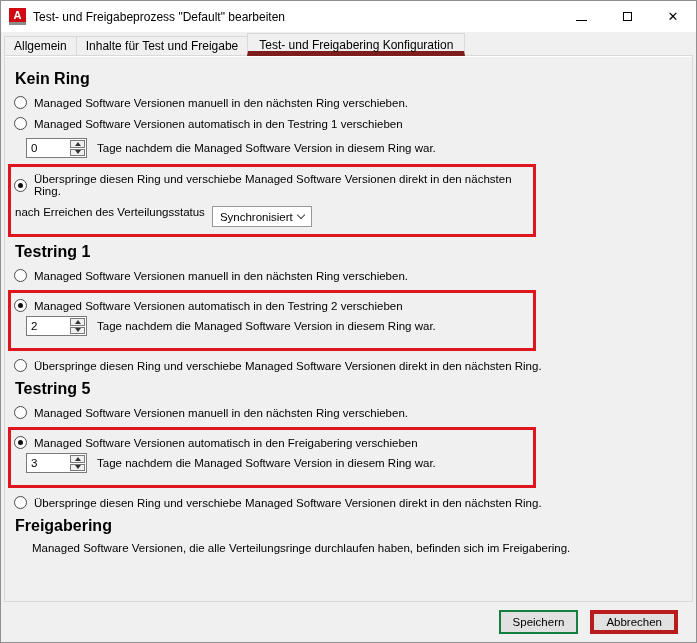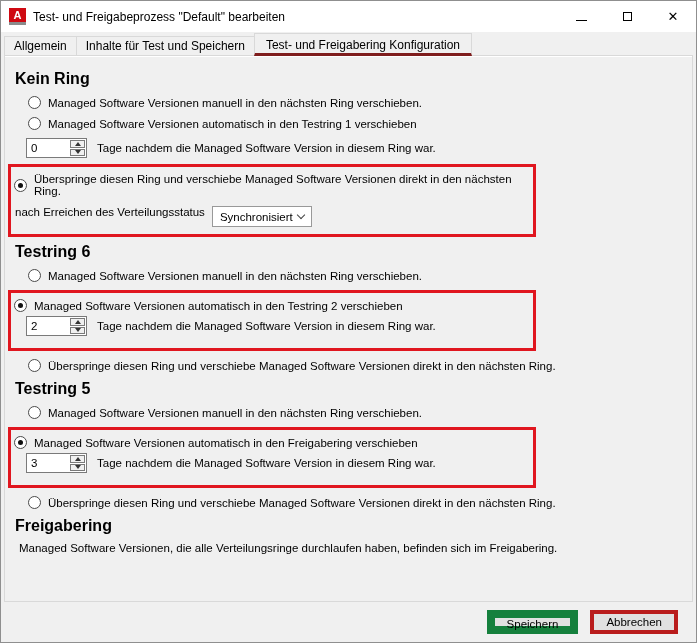--- a/index.html
+++ b/index.html
@@ -20,26 +20,26 @@
   .win-btn{width:46px;height:31px;display:flex;align-items:center;justify-content:center;cursor:default;}
   .glyph-min{display:inline-block;width:11px;border-top:1px solid #000;margin-top:7px;}
   .glyph-max{display:inline-block;width:9px;height:9px;border:1px solid #000;}
   .glyph-close{font-size:13px;line-height:1;}
   
   .tabstrip{display:flex;align-items:flex-end;padding-left:3px;height:23px;flex:none;background:#f0f0f0;}
   .tab{font-size:12px;padding:2px 9px 3px 9px;border:1px solid #d9d9d9;border-bottom:none;
     background:#f0f0f0;height:19px;white-space:nowrap;}
   .tab + .tab{margin-left:-1px;}
   .tab.active{height:23px;padding:4px 11px 3px 11px;position:relative;z-index:2;margin-bottom:-1px;
-    border-bottom:3px solid #7f1d1d;}
+    border-bottom:5px solid #7f1d1d;}
   
   .panel{flex:1;margin:0 3px;border:1px solid #d9d9d9;box-shadow:inset 0 1px 0 #fff;
     background:#f0f0f0;padding:8px 0 0 9px;position:relative;z-index:1;overflow:hidden;}
   .heading{font-weight:bold;font-size:16px;margin:6px 0 7px 1px;}
-  .radio-row{display:flex;align-items:center;margin:8px 14px;font-size:11.5px;cursor:default;}
+  .radio-row{display:flex;align-items:center;margin:8px 0;font-size:11.5px;cursor:default;}
   .radio{width:13px;height:13px;border-radius:50%;border:1px solid #4a4a4a;background:#fff;
     margin-right:7px;position:relative;flex:none;}
   .radio.checked::after{content:"";position:absolute;left:3px;top:3px;right:3px;bottom:3px;
     border-radius:50%;background:#101010;}
   .spin-row{display:flex;align-items:center;margin:2px 0 6px 12px;font-size:11.5px;}
   .spinbox{display:inline-flex;width:61px;height:20px;border:1px solid #7a7a7a;background:#fff;
     margin-right:10px;flex:none;}
   .spin-input{flex:1;min-width:0;border:none;outline:none;background:#fff;font-family:inherit;
     font-size:11.5px;padding:0 0 0 4px;}
   .spin-btns{width:17px;display:flex;flex-direction:column;padding:1px;gap:1px;flex:none;}
@@ -50,27 +50,27 @@
   .tri-down{width:0;height:0;border-left:3px solid transparent;border-right:3px solid transparent;
     border-top:4px solid #333;}
   .status-row{display:flex;align-items:flex-start;margin:9px 0 1px 1px;font-size:11.5px;}
   .dropdown{display:inline-flex;align-items:center;justify-content:space-between;width:100px;height:21px;
     background:#fff;border:1px solid #999;margin-left:7px;padding:4px 7px;font-size:11.5px;cursor:default;}
   .chevron{width:6px;height:6px;border-right:1px solid #444;border-bottom:1px solid #444;
     transform:rotate(45deg);margin-top:-3px;flex:none;}
   .highlight{border:3px solid #e0161f;margin:5px 0 5px -6px;padding:0 0 6px 3px;width:528px;}
   .highlight .radio-row{margin:6px 0 4px 0;}
   .highlight .spin-row{margin-left:12px;}
-  .desc{font-size:11.5px;margin:4px 0 0 5px;}
+  .desc{font-size:11.5px;margin:4px 0 0 18px;}
   
   .footer{height:40px;flex:none;background:#f0f0f0;display:flex;align-items:center;
     justify-content:flex-end;gap:12px;padding-right:18px;}
   .btn{height:24px;min-width:68px;background:#e1e1e1;border:4px solid #b91c1c;
     font-family:inherit;font-size:11.5px;padding:0 12px;cursor:default;}
-  .btn.primary{border:8px solid #15803d;}
+  .btn.primary{border:2px solid #15803d;}
 </style>
 </head>
 <body>
 
 <div class="window">
 
   <div class="titlebar">
     <span class="app-icon">
       <span class="red">A</span>
       <span class="bar"></span>
@@ -84,21 +84,21 @@
           <span class="glyph-max"></span>
         </span>
       <span class="win-btn">
           <span class="glyph-close">✕</span>
         </span>
     </div>
   </div>
 
   <div class="tabstrip">
     <div class="tab">Allgemein</div>
-    <div class="tab">Inhalte für Test und Speichern</div>
+    <div class="tab">Inhalte für Test und Freigabe</div>
     <div class="tab active">Test- und Freigabering Konfiguration</div>
   </div>
 
   <div class="panel">
 
     <div>
       <div class="heading">Kein Ring</div>
 
       <div class="radio-row">
         <span class="radio"></span>
@@ -134,21 +134,21 @@
           <span>nach Erreichen des Verteilungsstatus</span>
           <span class="dropdown">
             <span>Synchronisiert</span>
             <span class="chevron"></span>
           </span>
         </div>
       </div>
     </div>
 
     <div>
-      <div class="heading">Testring 6</div>
+      <div class="heading">Testring 1</div>
 
       <div class="radio-row">
         <span class="radio"></span>
         <span>Managed Software Versionen manuell in den nächsten Ring verschieben.</span>
       </div>
 
       <div class="highlight">
         <div class="radio-row">
           <span class="radio checked"></span>
           <span>Managed Software Versionen automatisch in den Testring 2 verschieben</span>

